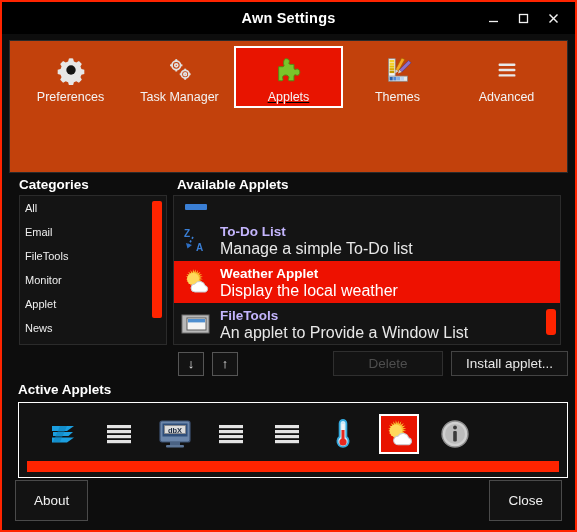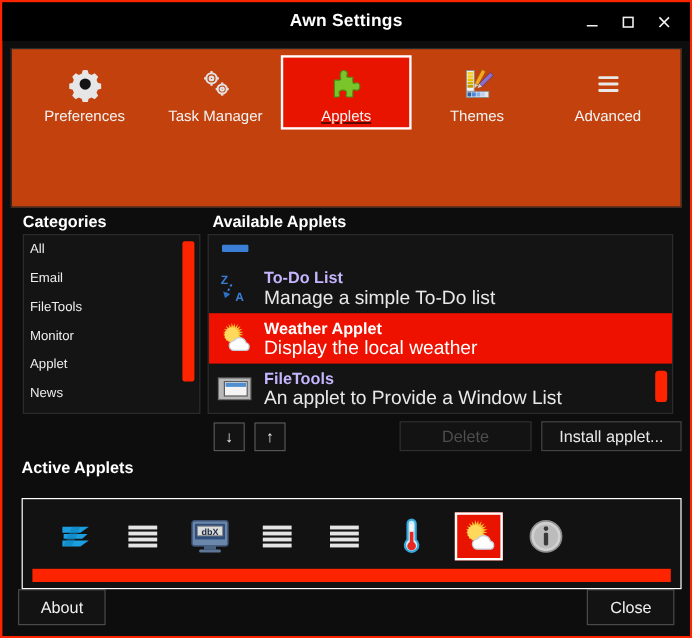--- a/index.html
+++ b/index.html
@@ -133,21 +133,21 @@
     border: 1px solid #444; background: #131313;
     color: #e8e8e8; font-size: 13.5px;
     display: flex; align-items: center; justify-content: center;
     cursor: default;
   }
   .wbtn-wide.disabled { color: #4e4e4e; border-color: #2f2f2f; width: 110px; }
 
   
   #active-wrap { padding: 6px 7px 0 7px; }
   #active-title { color: #ffffff; font-size: 13.5px; font-weight: bold;
-                  margin-bottom: 18px; padding-left: 9px; }
+                  margin-bottom: 5px; padding-left: 9px; }
   #active-box {
     margin-left: 9px;
     border: 1px solid #ffffff; background: #121212;
     height: 76px;
     padding: 6px 8px 0 8px;
     position: relative;
   }
   #active-icons { display: flex; align-items: center; gap: 16px;
                   height: 50px; padding-left: 16px; }
   .act-icon { width: 40px; height: 40px; display: flex;
@@ -156,21 +156,21 @@
   .act-icon.selected { border: 2px solid #ffffff; background: #e81400; }
   #active-bar {
     position: absolute; left: 8px; right: 8px; bottom: 5px;
     height: 11px; background: #ff2400;
   }
 
   
   #footer { margin-top: auto; display: flex; align-items: center;
             padding: 0 13px 9px 13px; }
   .footbtn {
-    height: 30px; padding: 0 18px;
+    height: 41px; padding: 0 18px;
     border: 1px solid #4a4a4a; background: #131313;
     color: #f0f0f0; font-size: 13.5px;
     display: flex; align-items: center; justify-content: center;
     cursor: default;
   }
   #foot-spacer { flex: 1; }
 </style>
 </head>
 <body>
 

